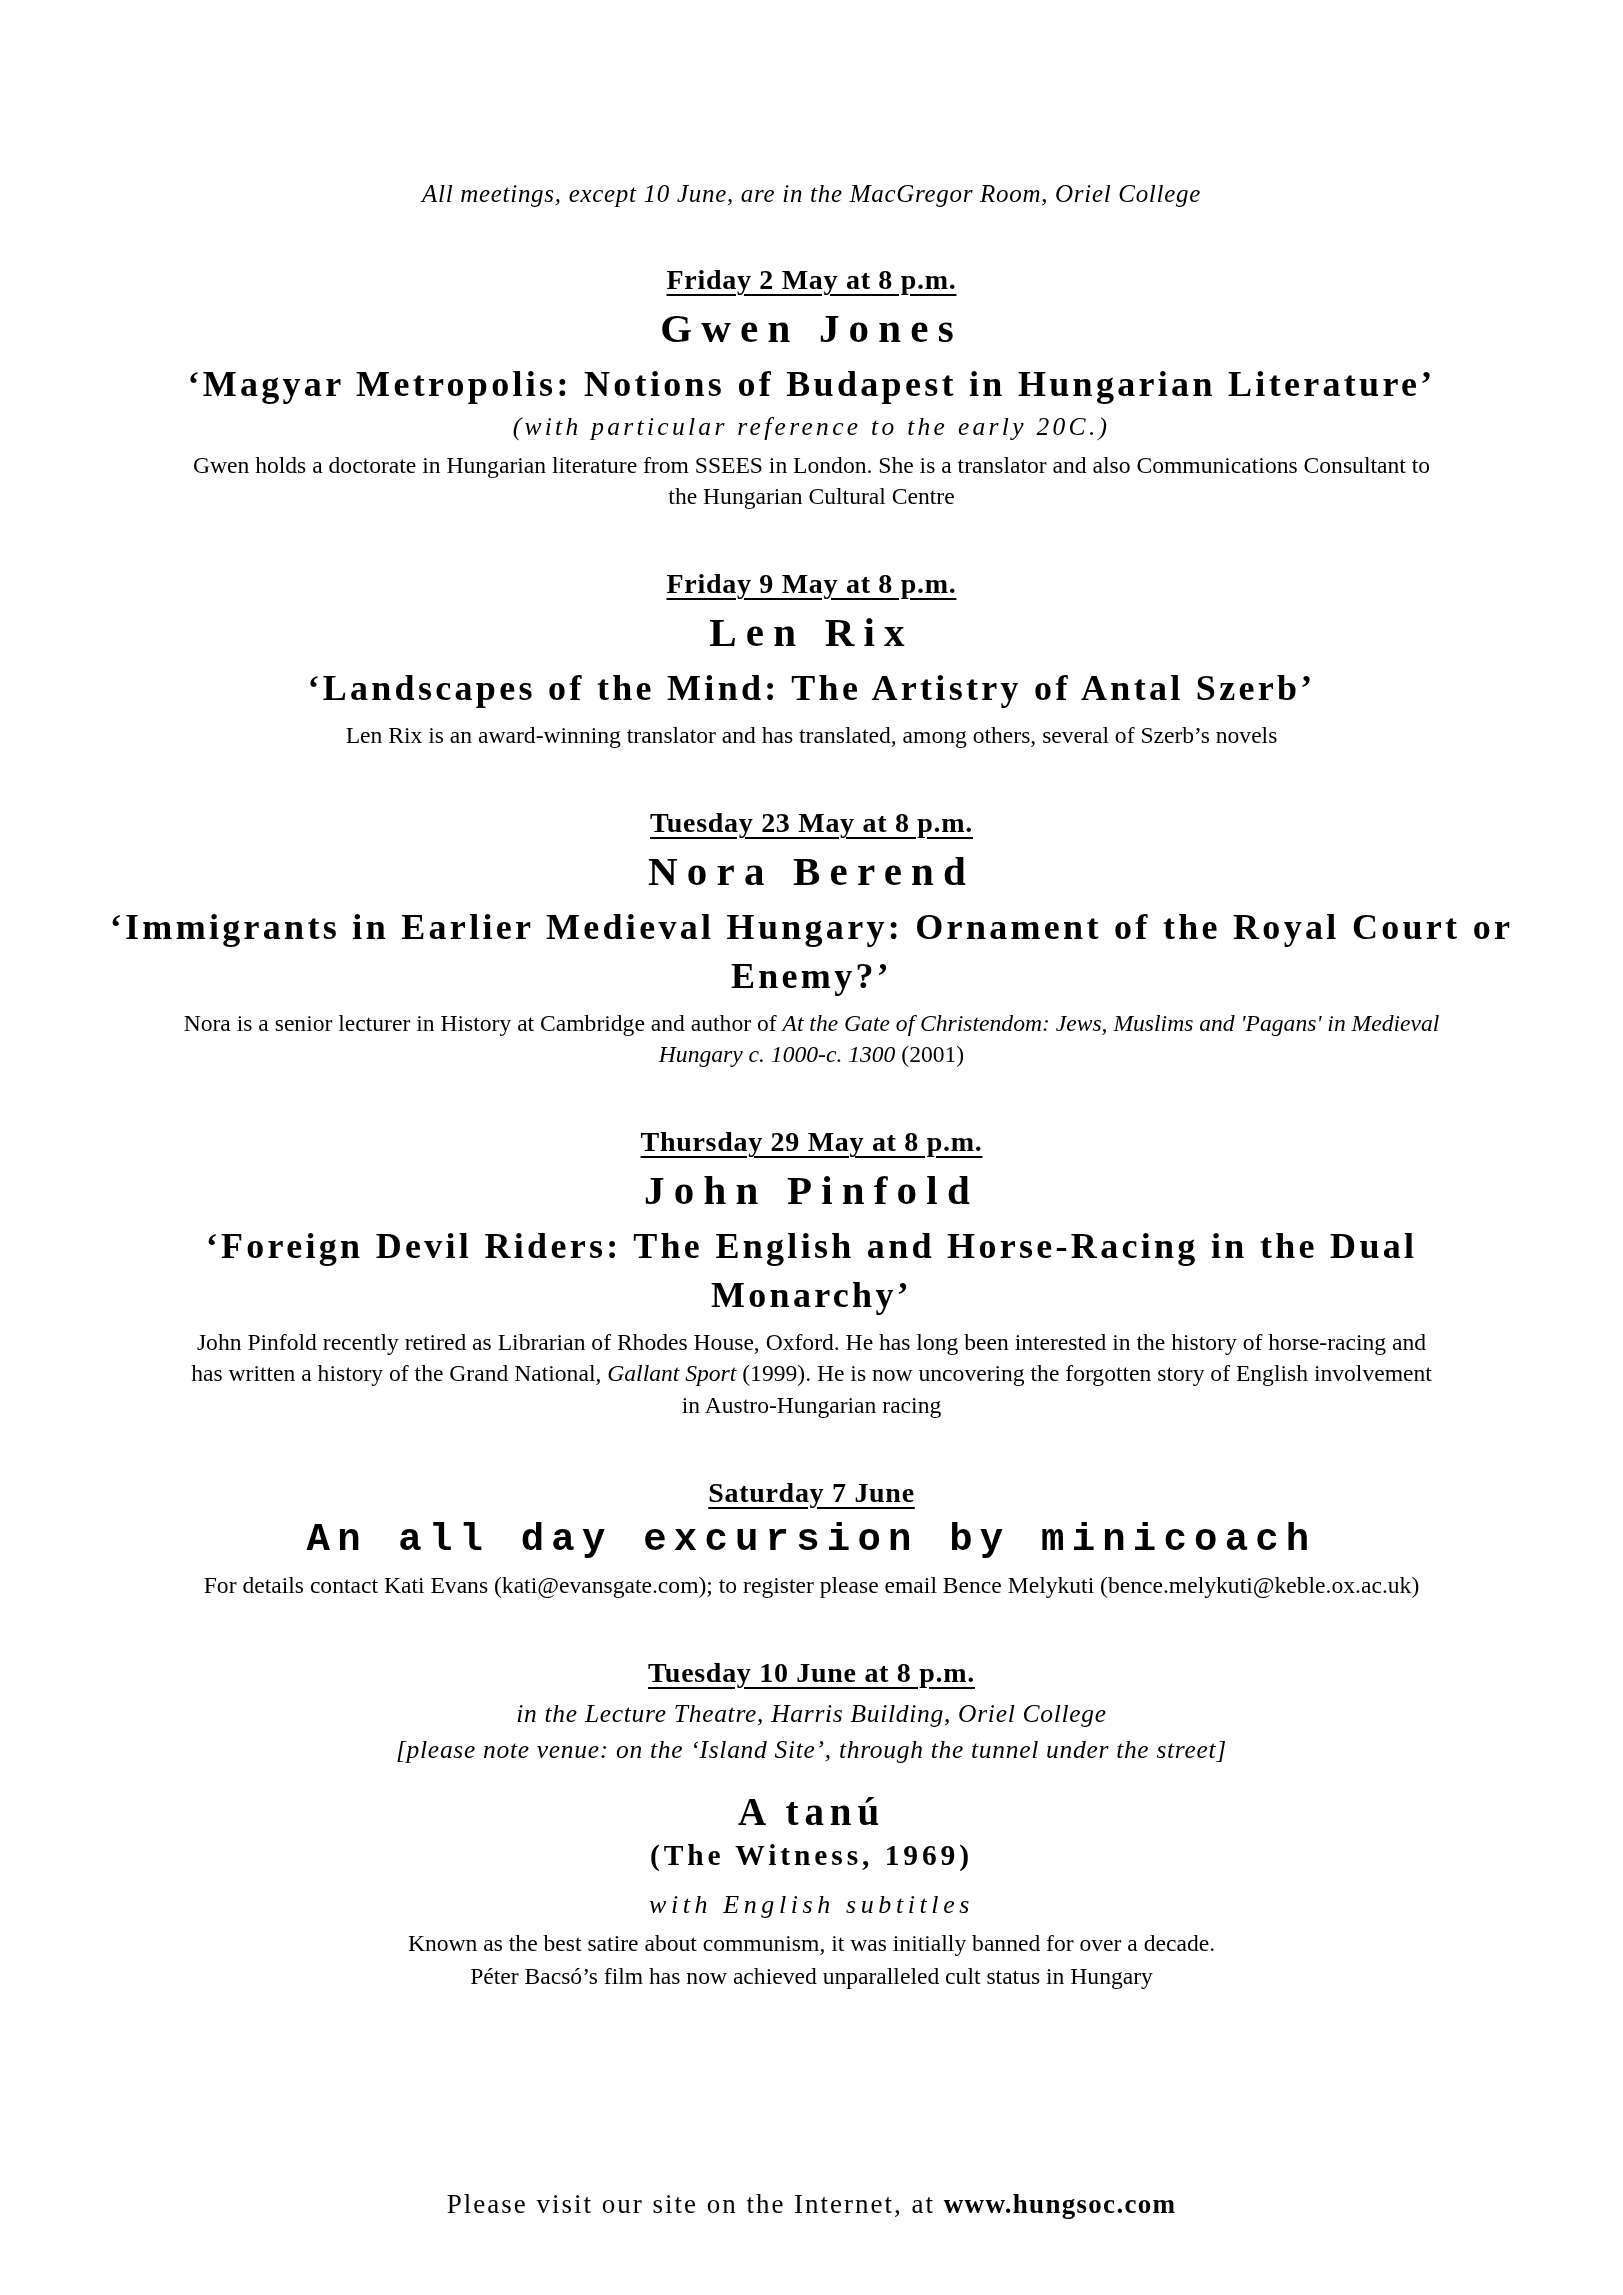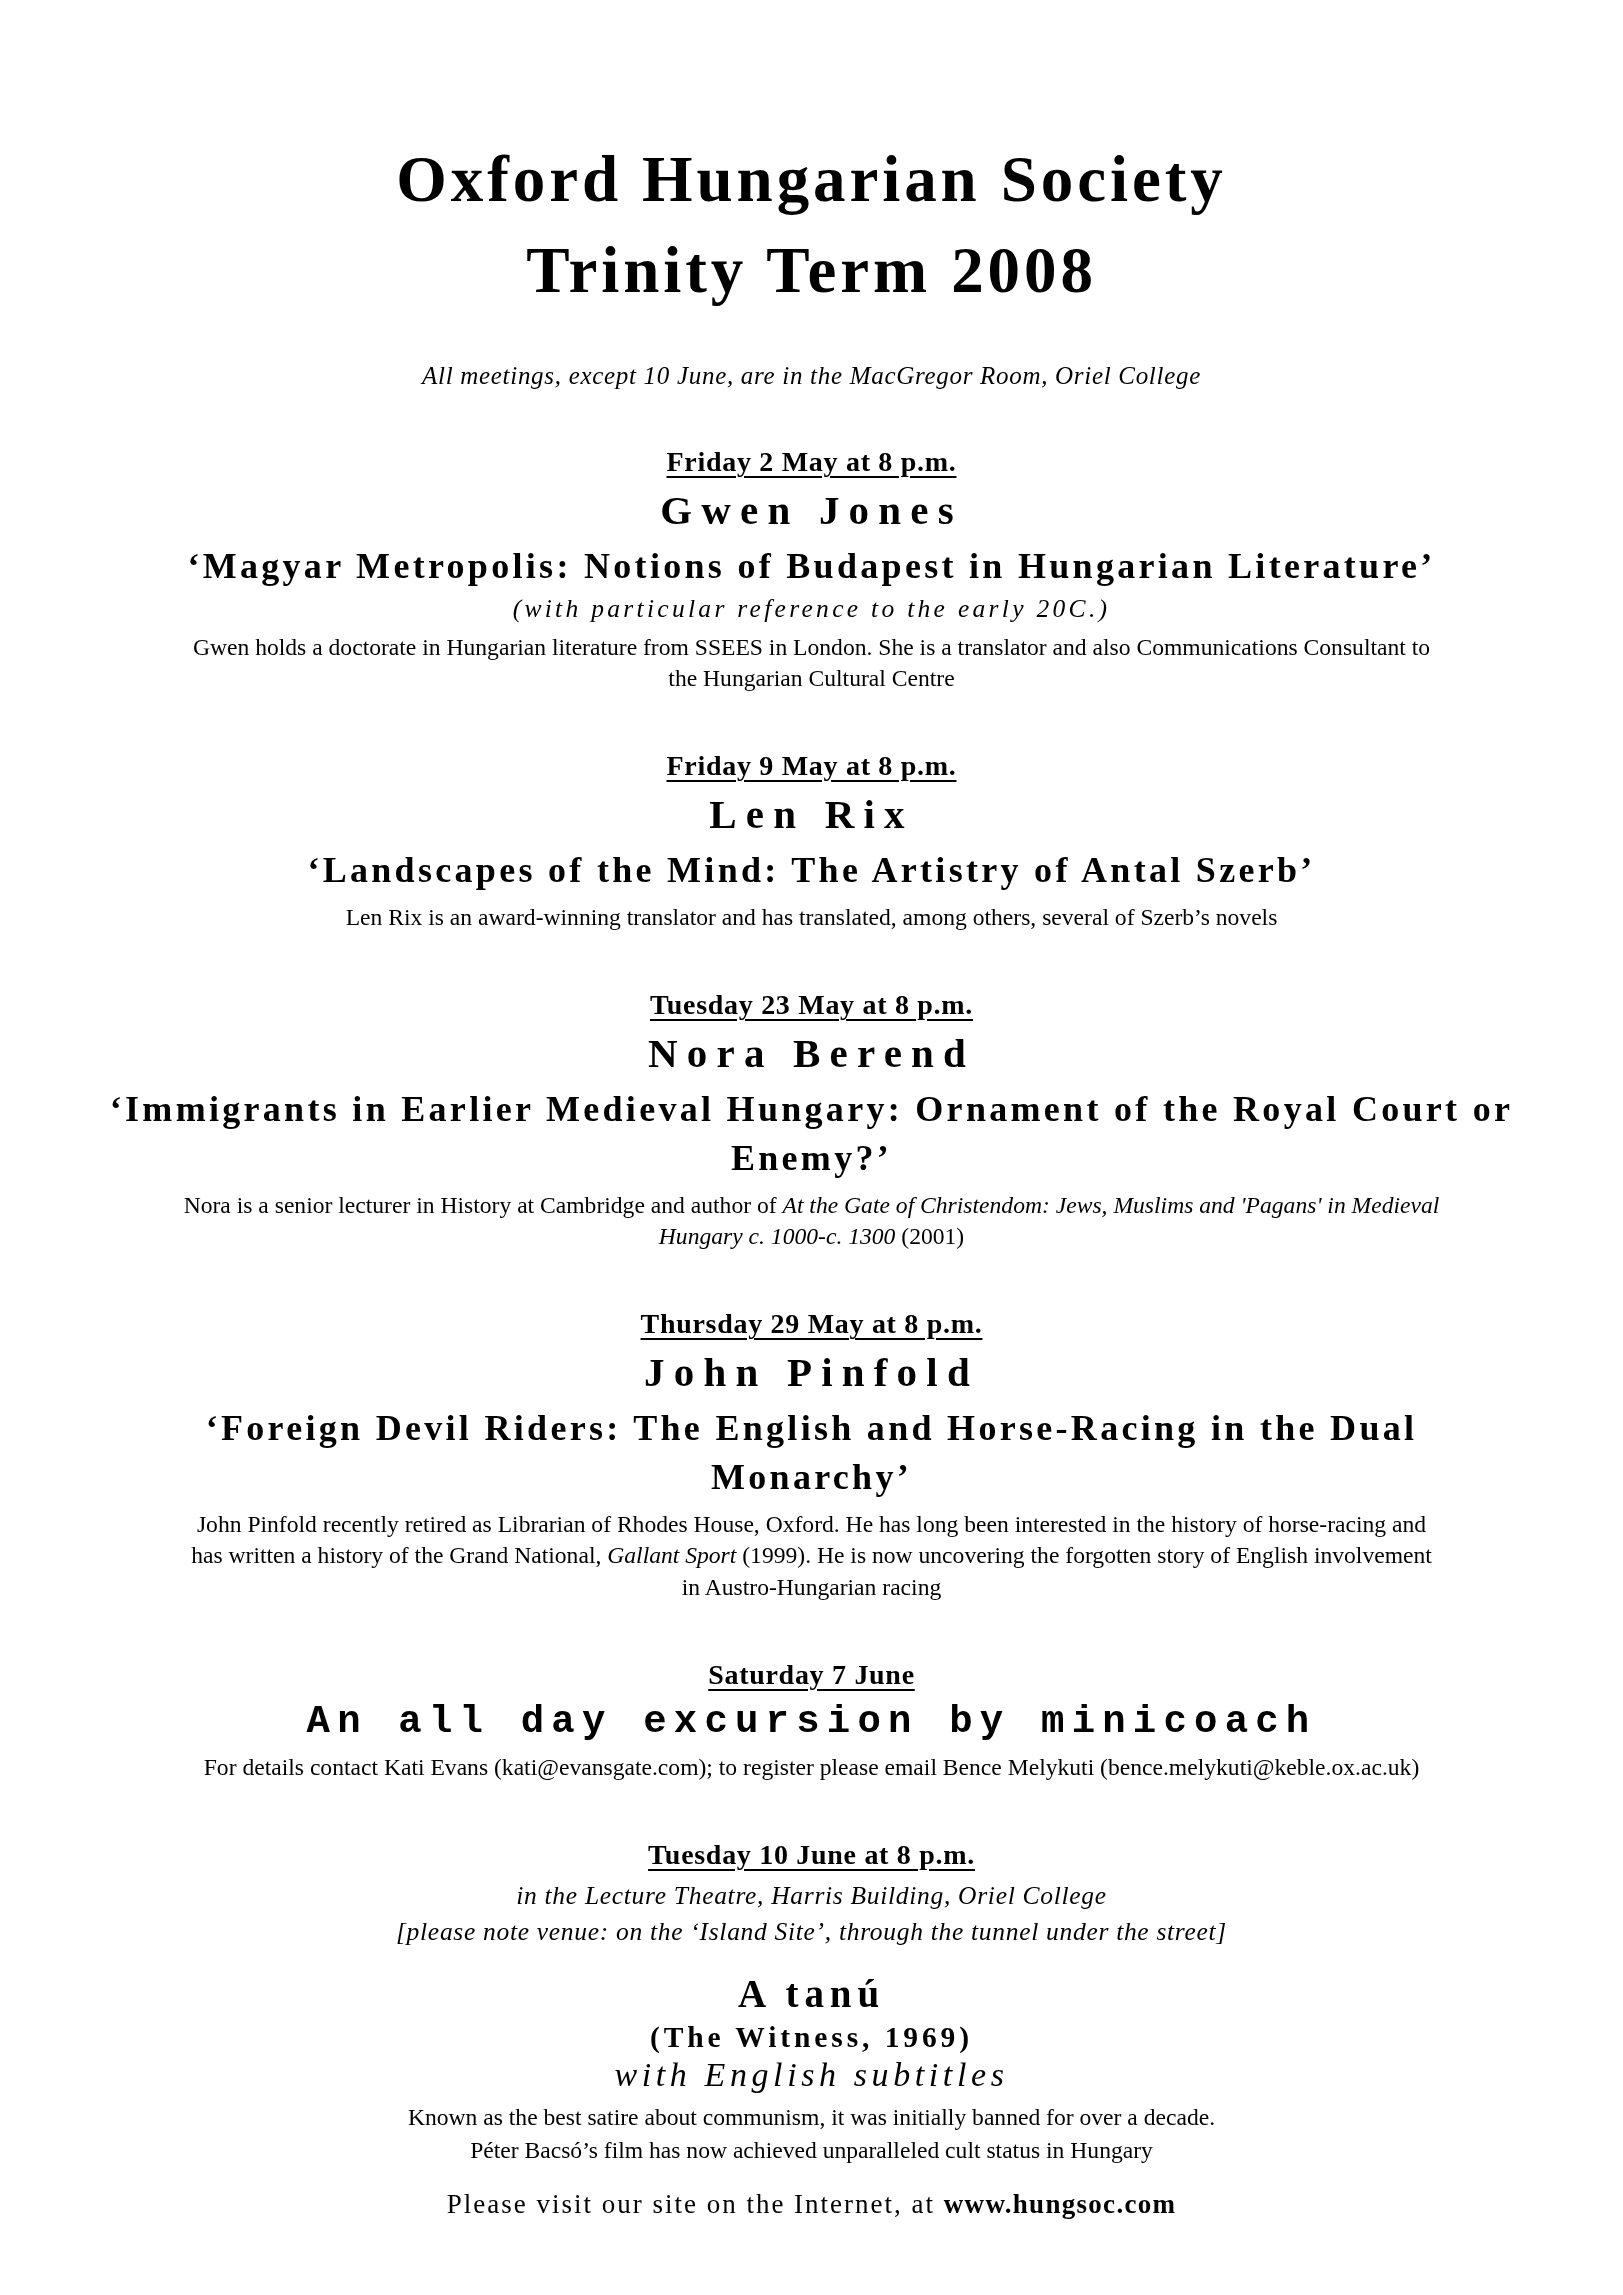--- a/index.html
+++ b/index.html
@@ -100,43 +100,39 @@
     font-weight: bold;
     letter-spacing: 5.9px;
   }
   .film-sub {
     margin-top: 5.2px;
     font-size: 29.5px;
     font-weight: bold;
     letter-spacing: 3.9px;
   }
   .film-note {
-    margin-top: 2px;
-    font-size: 34px;
+    margin-top: 18px;
+    font-size: 26px;
     font-style: italic;
     letter-spacing: 4.6px;
     text-align: center;
   }
   .footer {
     margin-top: auto;
     margin-bottom: 75px;
     font-size: 27px;
     letter-spacing: 2px;
   }
   .footer .url { font-weight: bold; letter-spacing: 1.3px; }
 </style>
 </head>
 <body>
 
 <div class="page">
 
-  <h1 class="title">
-    <div>Oxford Hungarian Society</div>
-    <div>Trinity Term 2008</div>
-  </h1>
 
   <div class="subtitle">All meetings, except 10 June, are in the MacGregor Room, Oriel College</div>
 
   <section class="event">
     <div class="date">Friday 2 May at 8 p.m.</div>
     <div class="speaker">Gwen Jones</div>
     <div class="talk">‘Magyar Metropolis: Notions of Budapest in Hungarian Literature’</div>
     <div class="subnote">(with particular reference to the early 20C.)</div>
     <p class="desc"><span>Gwen holds a doctorate in Hungarian literature from SSEES in London. She is a translator and also Communications Consultant to the Hungarian Cultural Centre</span></p>
   </section>

